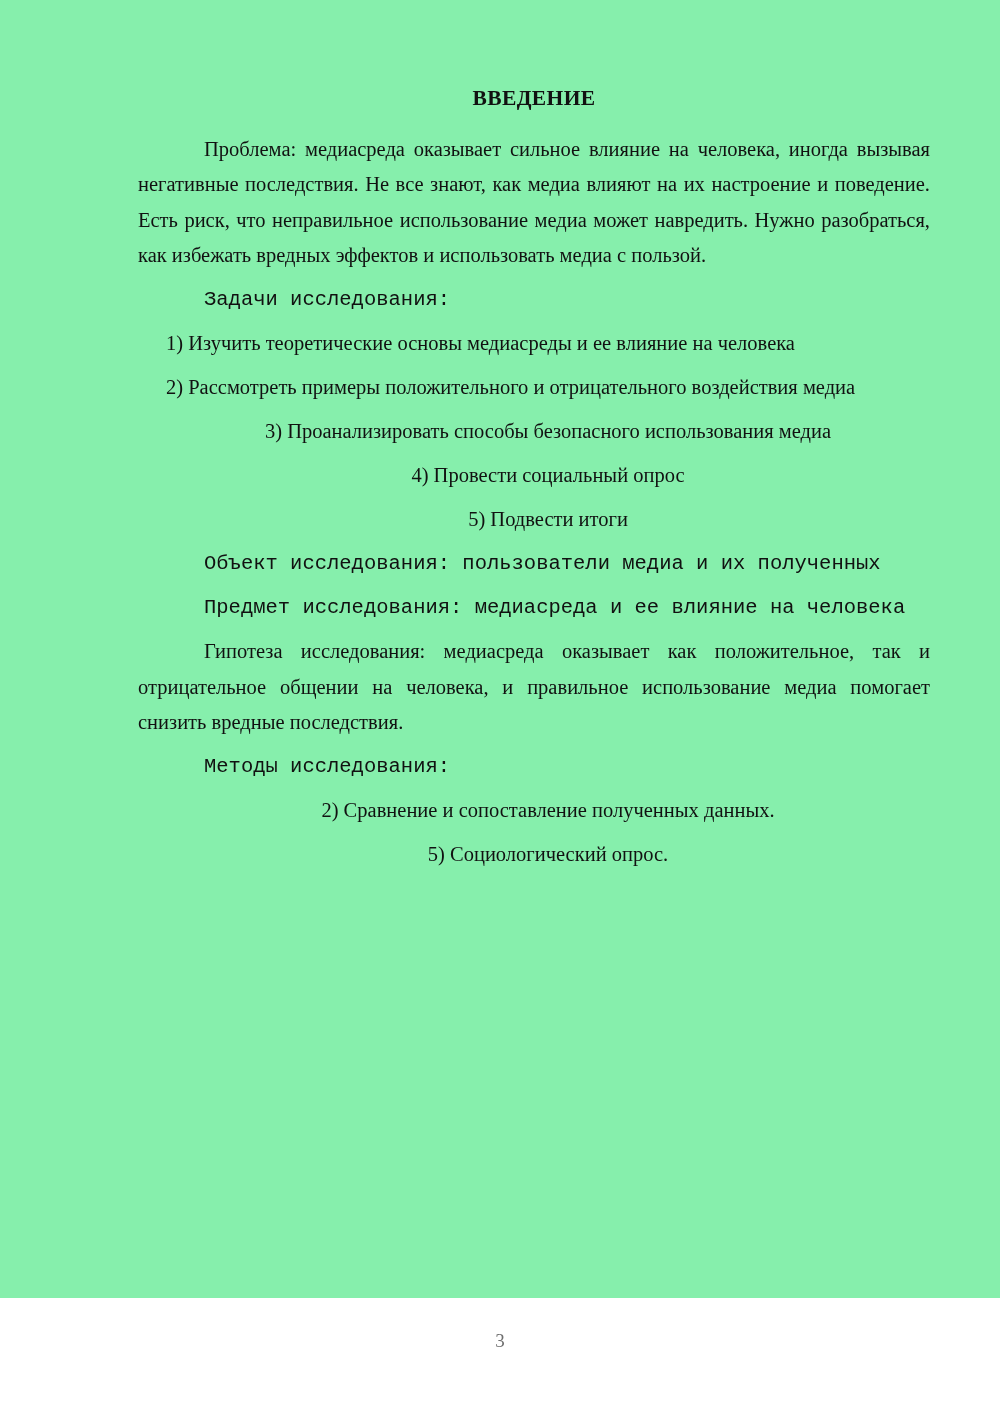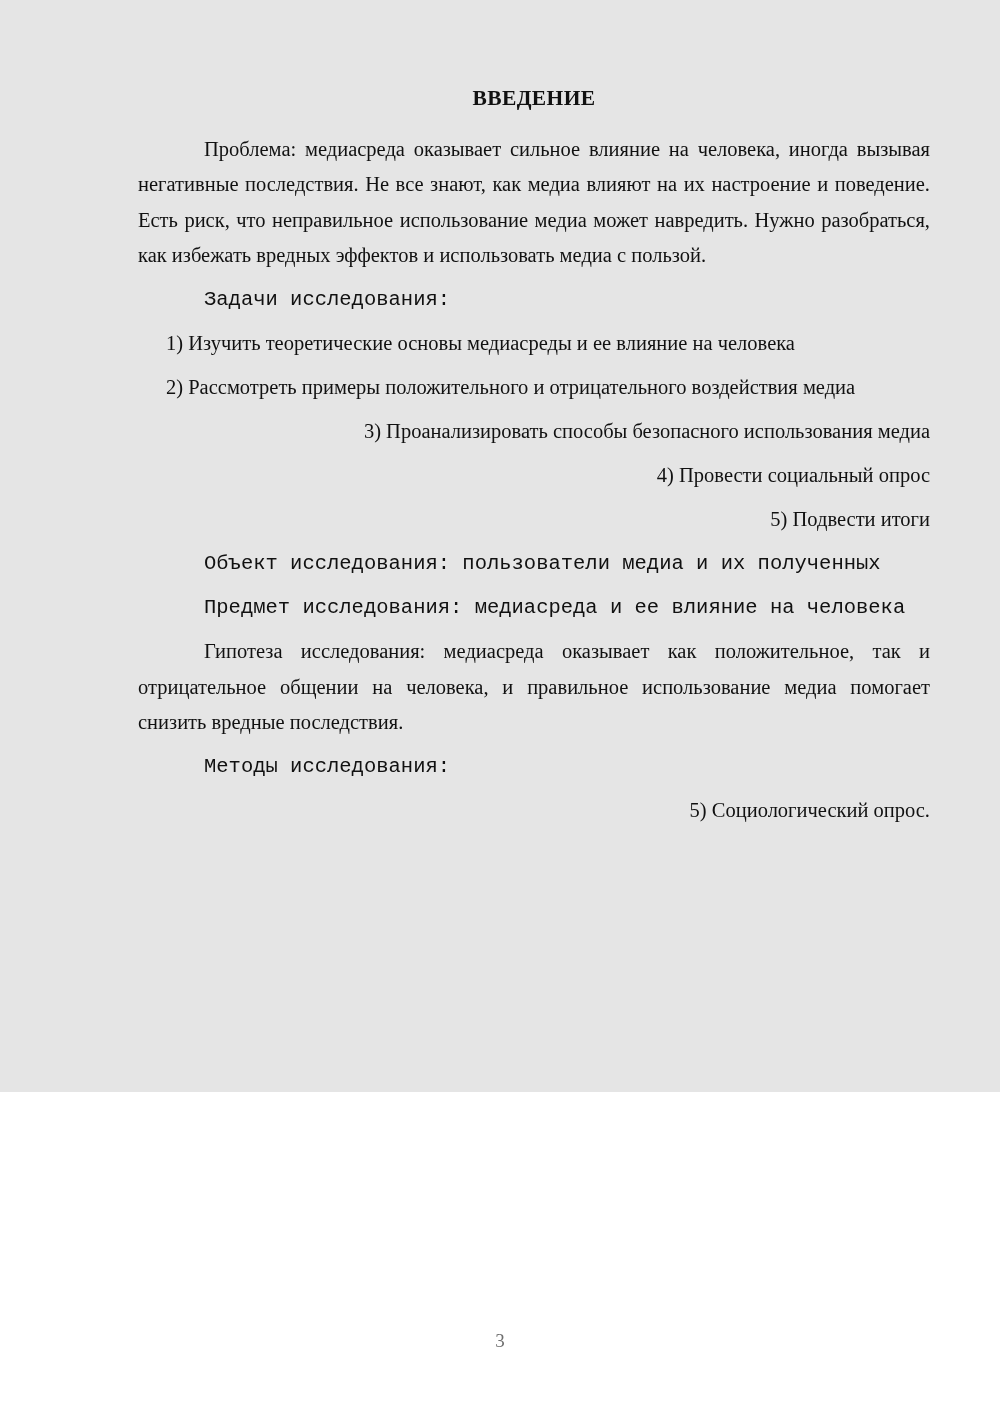--- a/index.html
+++ b/index.html
@@ -14,22 +14,22 @@
     position: relative;
     font-family: "Liberation Serif", "DejaVu Serif", serif;
     color: #111111;
     overflow: hidden;
   }
   .page {
     position: absolute;
     left: 0;
     top: 0;
     width: 1000px;
-    height: 1092px;
-    background: #e5e5e5;
+    height: 1298px;
+    background: #86efac;
   }
   .content {
     position: absolute;
     left: 138px;
     top: 86px;
     width: 792px;
   }
   .doc-title {
     font-size: 21.5px;
     font-weight: bold;
@@ -50,21 +50,21 @@
   
   .numitem {
     font-size: 20.5px;
     line-height: 35.5px;
     text-align: justify;
     text-justify: inter-word;
     margin: 0 0 8.5px 0;
     text-indent: 28px;
   }
   .numitem.short {
-    text-align: right;
+    text-align: center;
   }
   
   .block-line {
     font-size: 20.5px;
     line-height: 35.5px;
     text-align: left;
     margin: 0 0 8.5px 0;
     text-indent: 66px;
     font-family: Liberation Mono, monospace;
   }
@@ -105,19 +105,20 @@
 
     <p class="block-line">Объект исследования: пользователи медиа и их полученных</p>
 
     <p class="block-line">Предмет исследования: медиасреда и ее влияние на человека</p>
 
     <p class="para">Гипотеза исследования: медиасреда оказывает как положительное, так и отрицательное общении на человека, и правильное использование медиа помогает снизить вредные последствия.</p>
 
     <p class="block-line">Методы исследования:</p>
 
 
+    <p class="numitem short">2) Сравнение и сопоставление полученных данных.</p>
 
     <p class="numitem short">5) Социологический опрос.</p>
 
   </div>
 
   <div class="page-number">3</div>
 </div>
 
 </body></html>

